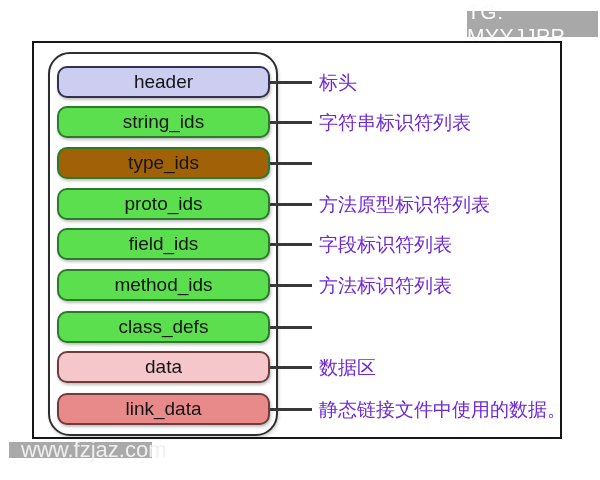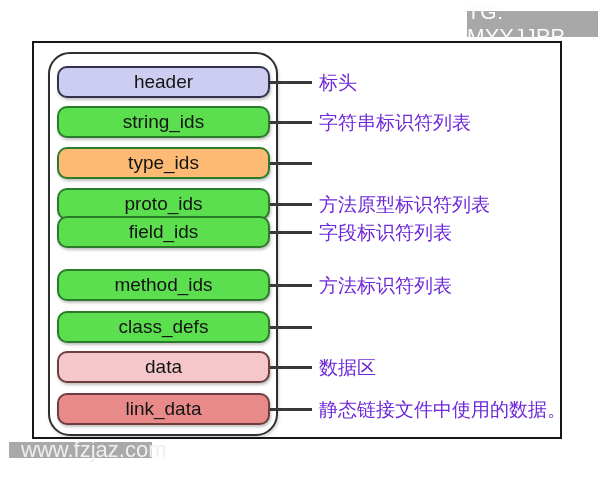--- a/index.html
+++ b/index.html
@@ -68,33 +68,33 @@
       <div class="desc">标头</div>
     </div>
     <div class="row" style="top: 106px;">
       <div class="box" style="background: rgb(91, 223, 78); border-color: rgb(42, 124, 42);">
         <span>string_ids</span>
       </div>
       <div class="connector" style="background: rgb(56, 56, 56);"></div>
       <div class="desc">字符串标识符列表</div>
     </div>
     <div class="row" style="top: 147px;">
-      <div class="box" style="background: #fdba74; border-color: rgb(42, 124, 42);">
+      <div class="box" style="background: #a16207; border-color: rgb(42, 124, 42);">
         <span>type_ids</span>
       </div>
       <div class="connector" style="background: rgb(56, 56, 56);"></div>
     </div>
     <div class="row" style="top: 188px;">
       <div class="box" style="background: rgb(91, 223, 78); border-color: rgb(42, 124, 42);">
         <span>proto_ids</span>
       </div>
       <div class="connector" style="background: rgb(56, 56, 56);"></div>
       <div class="desc">方法原型标识符列表</div>
     </div>
-    <div class="row" style="top: 216px;">
+    <div class="row" style="top: 228px;">
       <div class="box" style="background: rgb(91, 223, 78); border-color: rgb(42, 124, 42);">
         <span>field_ids</span>
       </div>
       <div class="connector" style="background: rgb(56, 56, 56);"></div>
       <div class="desc">字段标识符列表</div>
     </div>
     <div class="row" style="top: 269px;">
       <div class="box" style="background: rgb(91, 223, 78); border-color: rgb(42, 124, 42);">
         <span>method_ids</span>
       </div>

